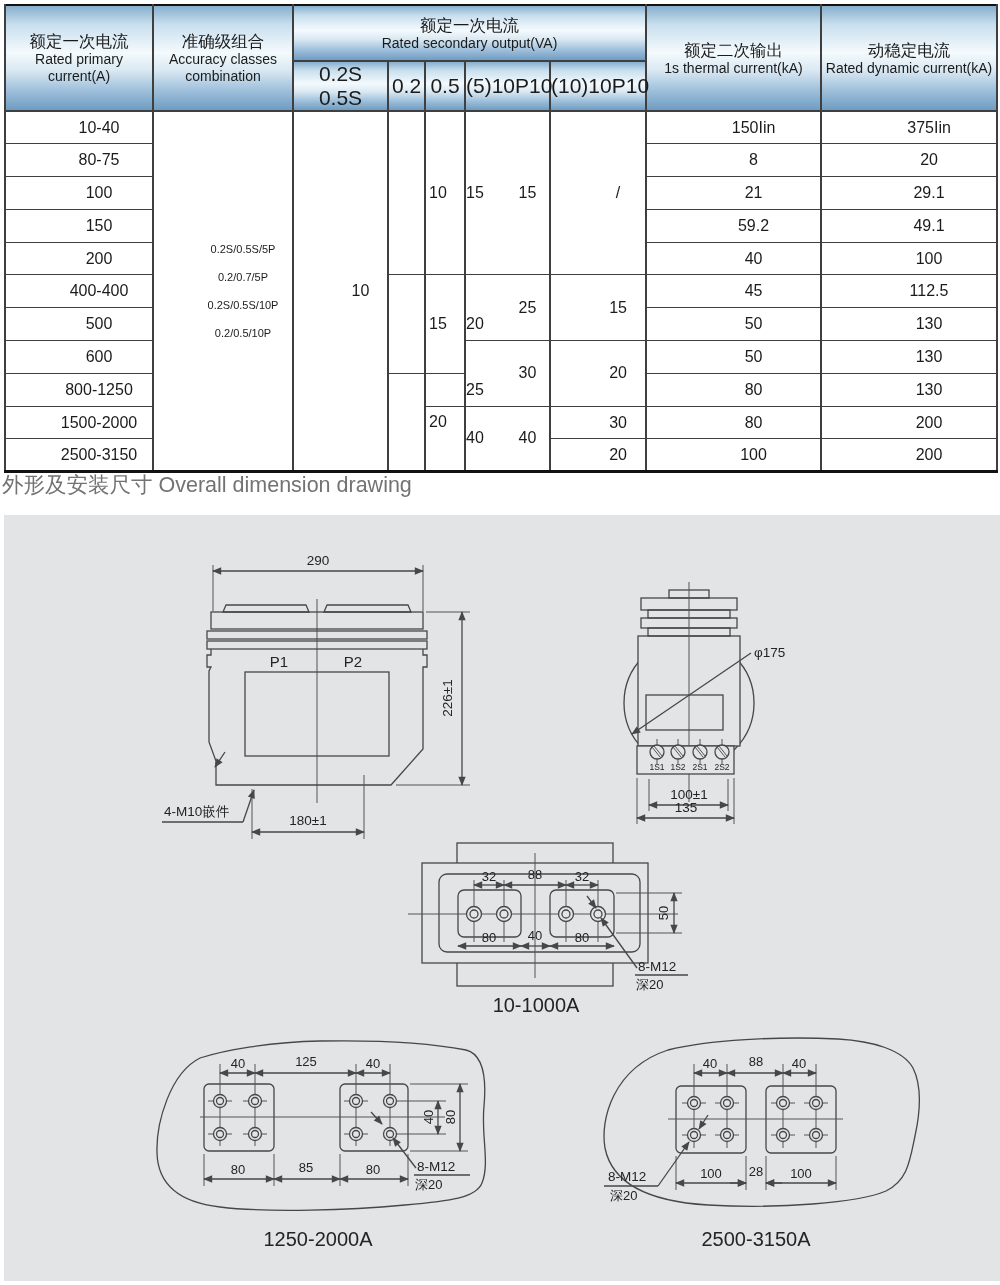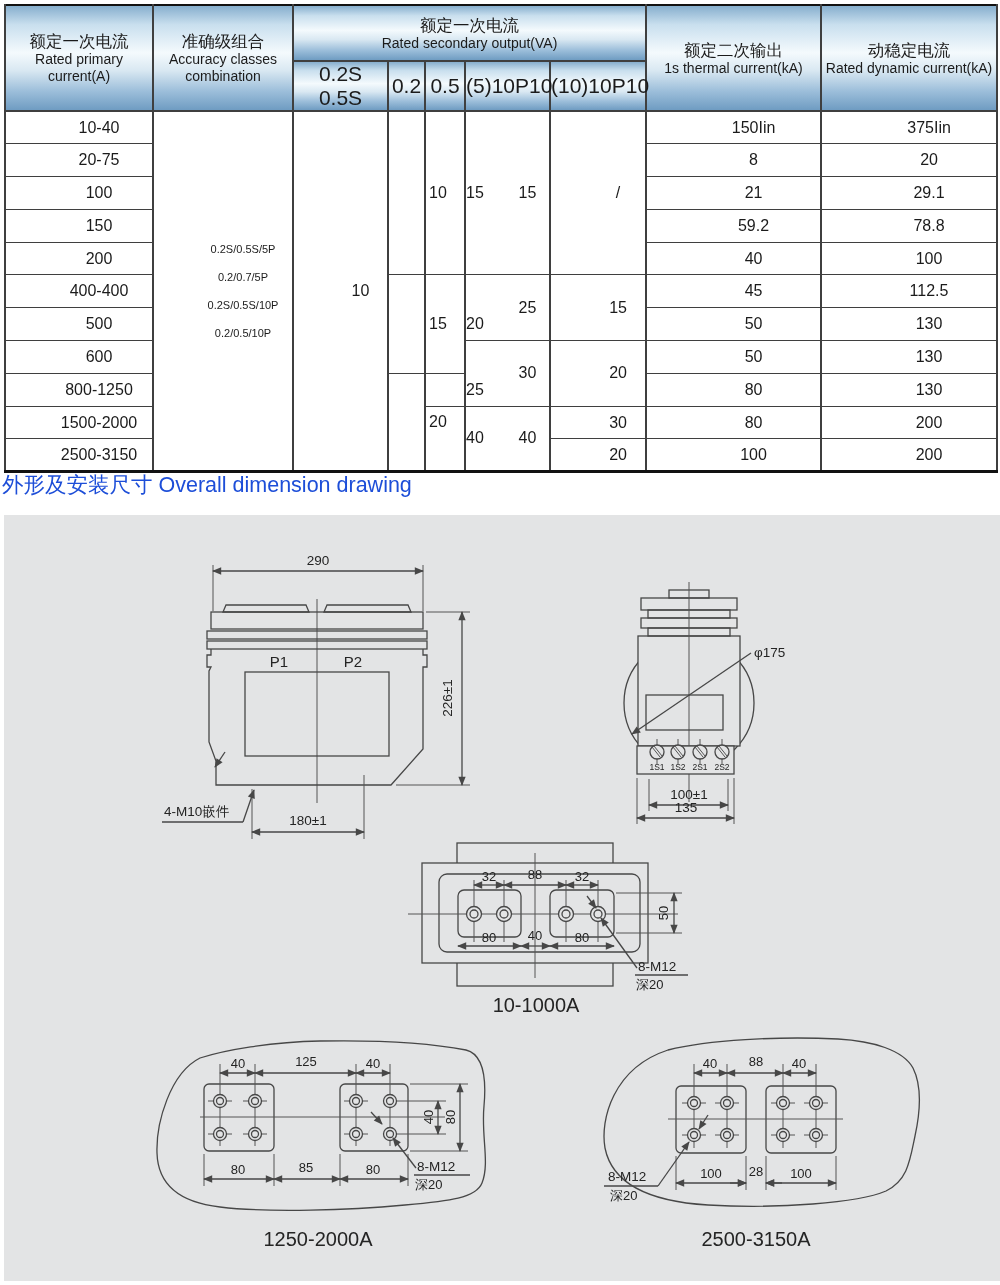--- a/index.html
+++ b/index.html
@@ -16,21 +16,21 @@
   .spec-table thead tr.sub-h{height:28px;}
   .hd-zh{font-size:16.5px;line-height:20px;}
   .hd-en{font-size:14px;line-height:17px;}
   .sub-cell{font-size:21px;}
   .wordgap{word-spacing:7px;}
   .spec-table tbody tr{height:32.8px;}
   .spec-table tbody td{font-size:16px;background:#fff;padding-left:40px;}
   .acc-wrap{display:flex;flex-direction:column;gap:16px;align-items:center;justify-content:center;font-size:11px;}
 
   
-  .section-title{position:absolute;left:2px;top:470px;font-size:21.5px;color:#1d4ed8;white-space:nowrap;}
+  .section-title{position:absolute;left:2px;top:470px;font-size:21.5px;color:#737373;white-space:nowrap;}
 
   
   .panel{position:absolute;left:4px;top:515px;width:992px;height:766px;background:#e3e4e5;padding-left:36px;}
   .drw{position:absolute;}
   .drw text{fill:#242424;font-family:"Liberation Sans",sans-serif;}
   .ln{stroke:#474747;stroke-width:1.3;fill:none;}
   .thin{stroke:#555555;stroke-width:1;fill:none;}
   .fillg{fill:#e3e4e5;stroke:#474747;stroke-width:1.3;}
   .dim{font-size:13.5px;}
   .dims{font-size:13px;}
@@ -97,33 +97,33 @@
       </td>
       <td rowspan="11">10</td>
       <td rowspan="5">10</td>
       <td rowspan="5">15</td>
       <td rowspan="5">15</td>
       <td rowspan="5">/</td>
       <td>150Iin</td>
       <td>375Iin</td>
     </tr>
     <tr>
-      <td>20-75</td>
+      <td>80-75</td>
       <td>8</td>
       <td>20</td>
     </tr>
     <tr>
       <td>100</td>
       <td>21</td>
       <td>29.1</td>
     </tr>
     <tr>
       <td>150</td>
       <td>59.2</td>
-      <td>78.8</td>
+      <td>49.1</td>
     </tr>
     <tr>
       <td>200</td>
       <td>40</td>
       <td>100</td>
     </tr>
     <tr>
       <td>400-400</td>
       <td rowspan="3">15</td>
       <td rowspan="3">20</td>

